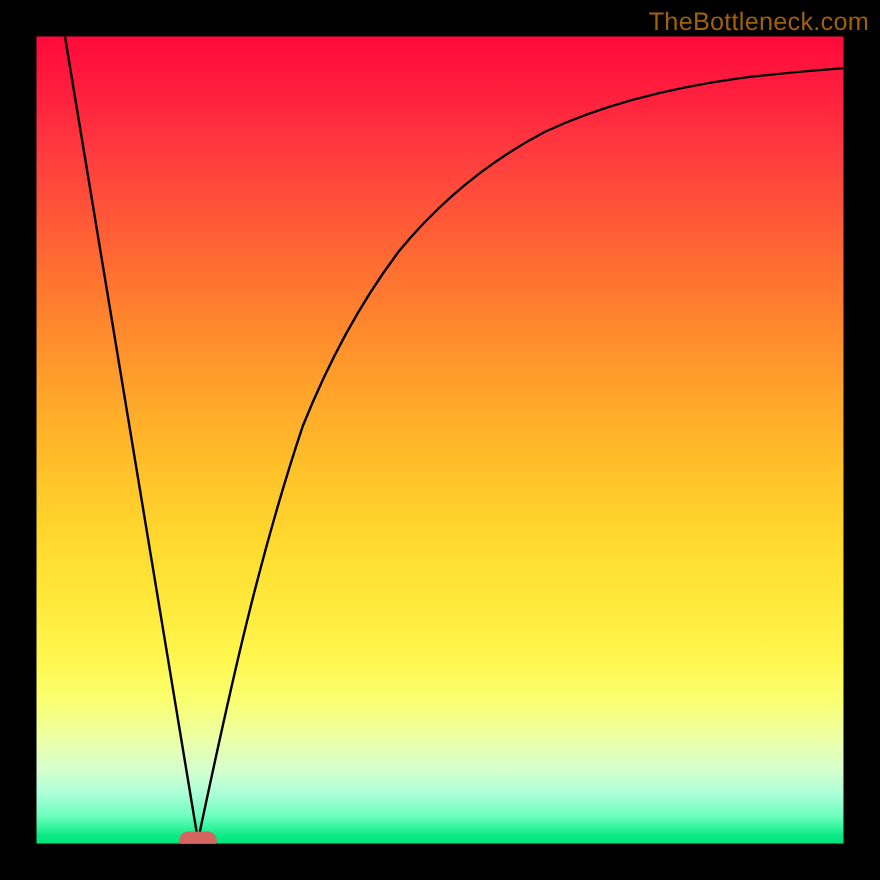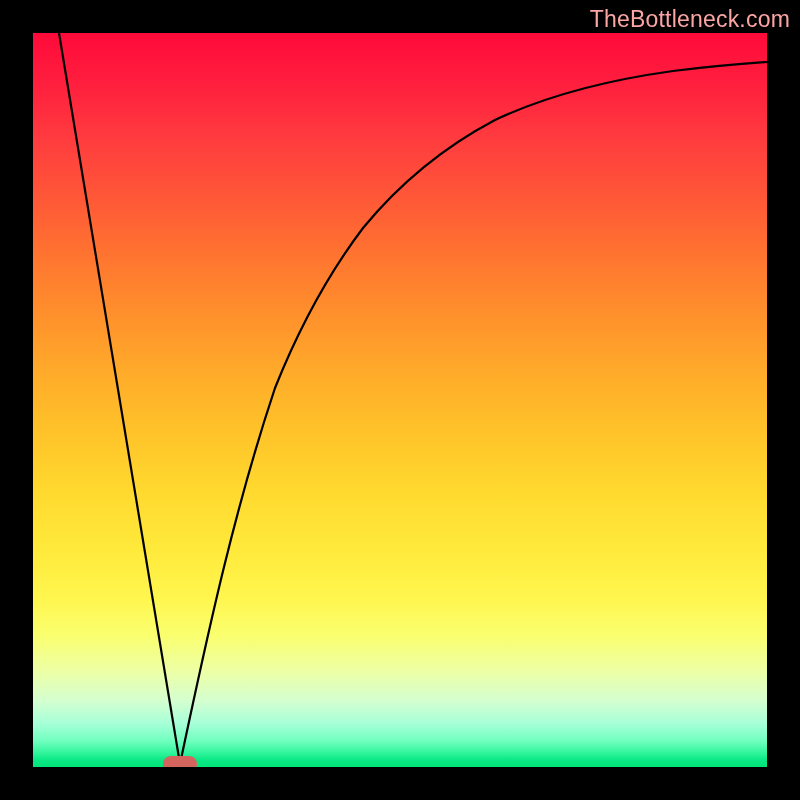--- a/index.html
+++ b/index.html
@@ -61,21 +61,21 @@
     width: 34px;
     height: 16px;
     border-radius: 8px;
     background: #d4645e;
     transform: translate(-50%, -50%);
   }
   .watermark {
     position: absolute;
     top: 6px;
     right: 10px;
-    color: #fca5a5;
+    color: #a16207;
     font-size: 23px;
     letter-spacing: 0.2px;
     font-weight: 400;
     user-select: none;
     text-align: center;
   }
 </style>
 </head>
 <body>
 

